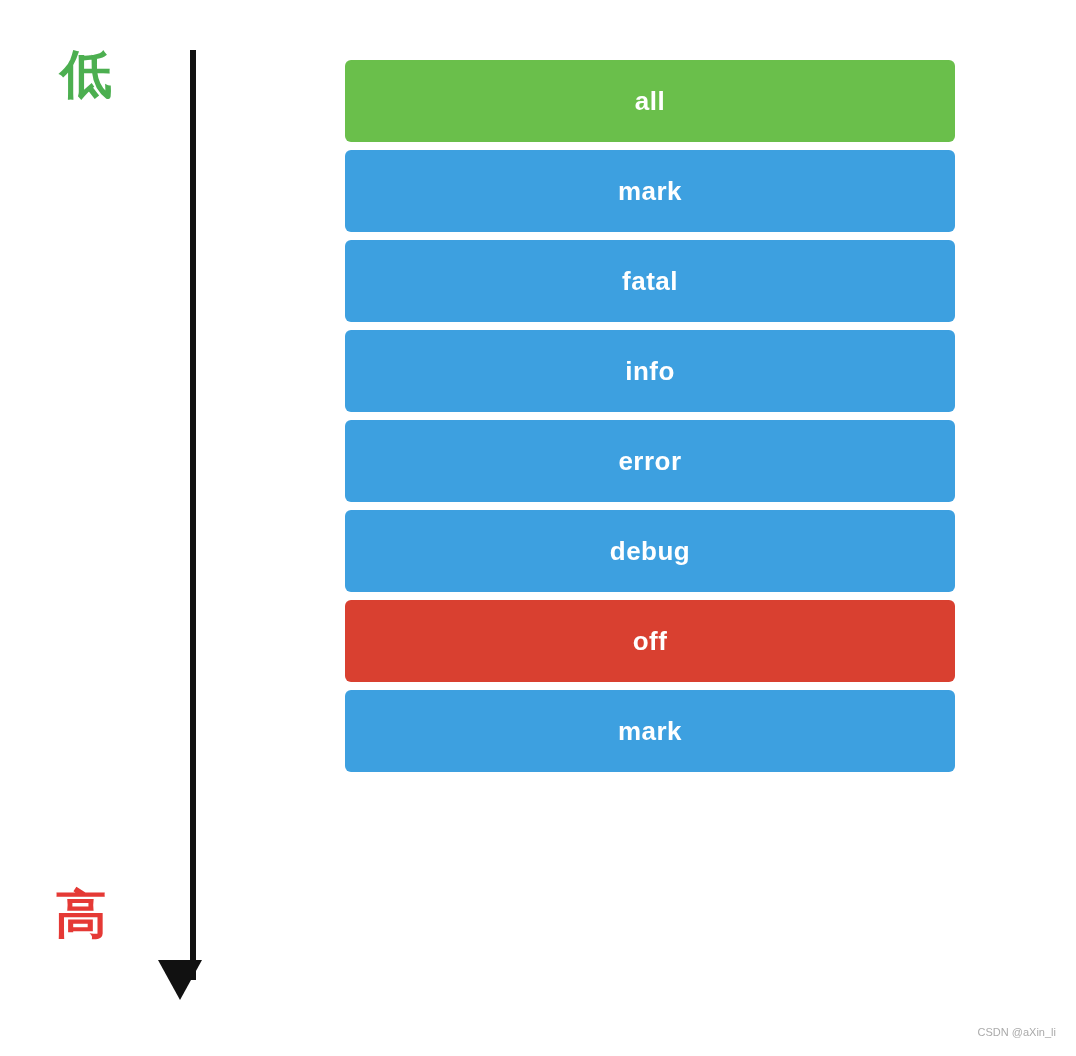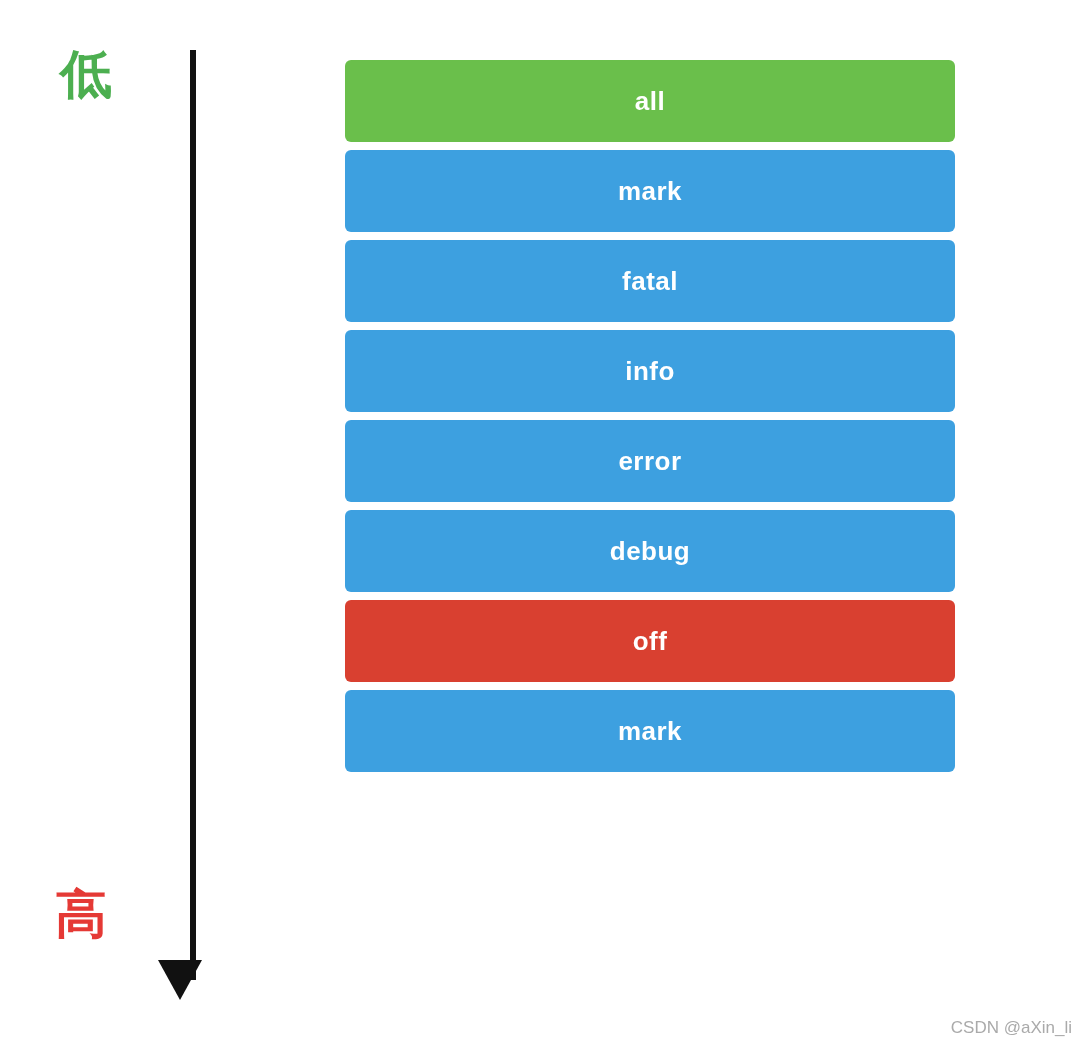--- a/index.html
+++ b/index.html
@@ -95,22 +95,22 @@
     }
 
     .level-red {
       background-color: #d94030;
     }
 
     
     .watermark {
       position: absolute;
       bottom: 18px;
-      right: 4px;
-      font-size: 17px;
+      right: 20px;
+      font-size: 11px;
       color: #aaaaaa;
       margin-top: 40px;
     }
   </style>
 </head>
 <body>
 
 <div class="container">
 
   <div class="left-label-low">低</div>

